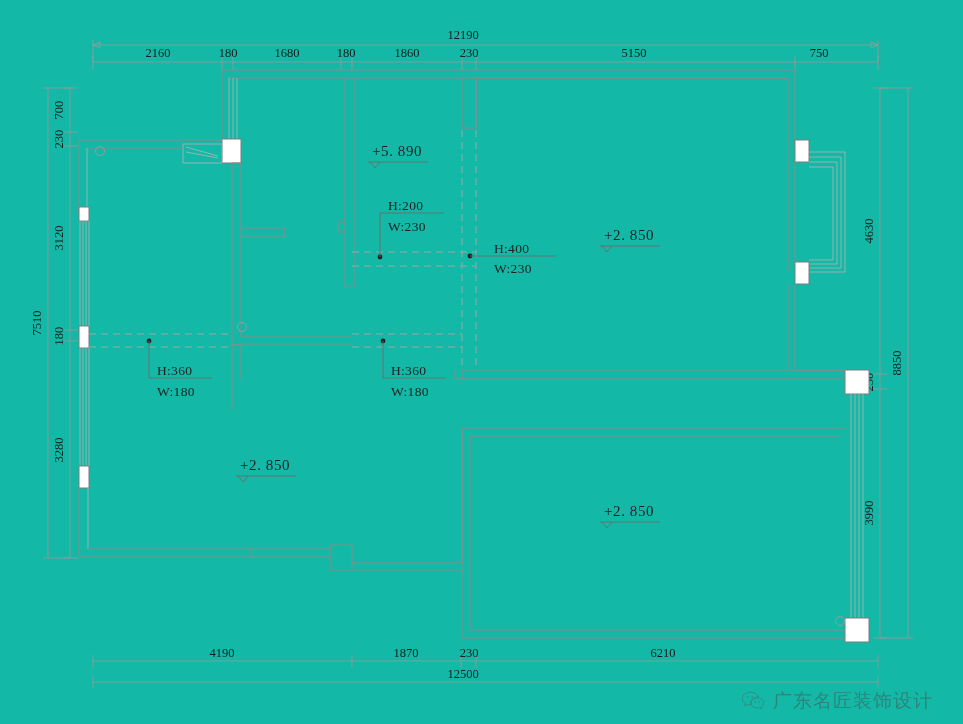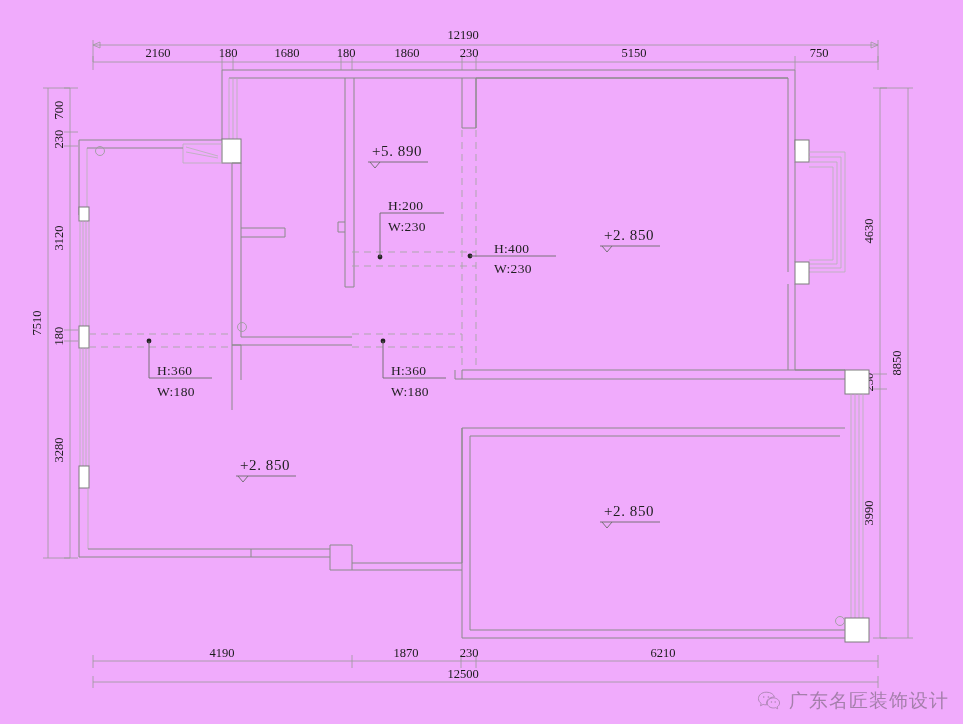--- a/index.html
+++ b/index.html
@@ -8,21 +8,21 @@
     padding: 0;
     background: #ffffff;
   }
   body {
     font-family: "Liberation Serif", "DejaVu Serif", serif;
   }
   #plan-root {
     position: relative;
     width: 963px;
     height: 724px;
-    background: #f0abfc;
+    background: #14b8a6;
     overflow: hidden;
   }
   #plan-svg {
     position: absolute;
     left: 0;
     top: 0;
     width: 963px;
     height: 724px;
   }
   .dim-text {
@@ -94,21 +94,21 @@
   .dot {
     fill: #222222;
   }
   .circ {
     fill: none;
     stroke: #9d9d9d;
     stroke-width: 0.9;
   }
   .watermark {
     position: absolute;
-    right: 14px;
+    right: 30px;
     bottom: 10px;
     display: flex;
     align-items: center;
     gap: 7px;
     opacity: 0.45;
     pointer-events: none;
   }
   .wm-label {
     font-family: "DejaVu Sans", "Liberation Sans", sans-serif;
     font-size: 19px;

